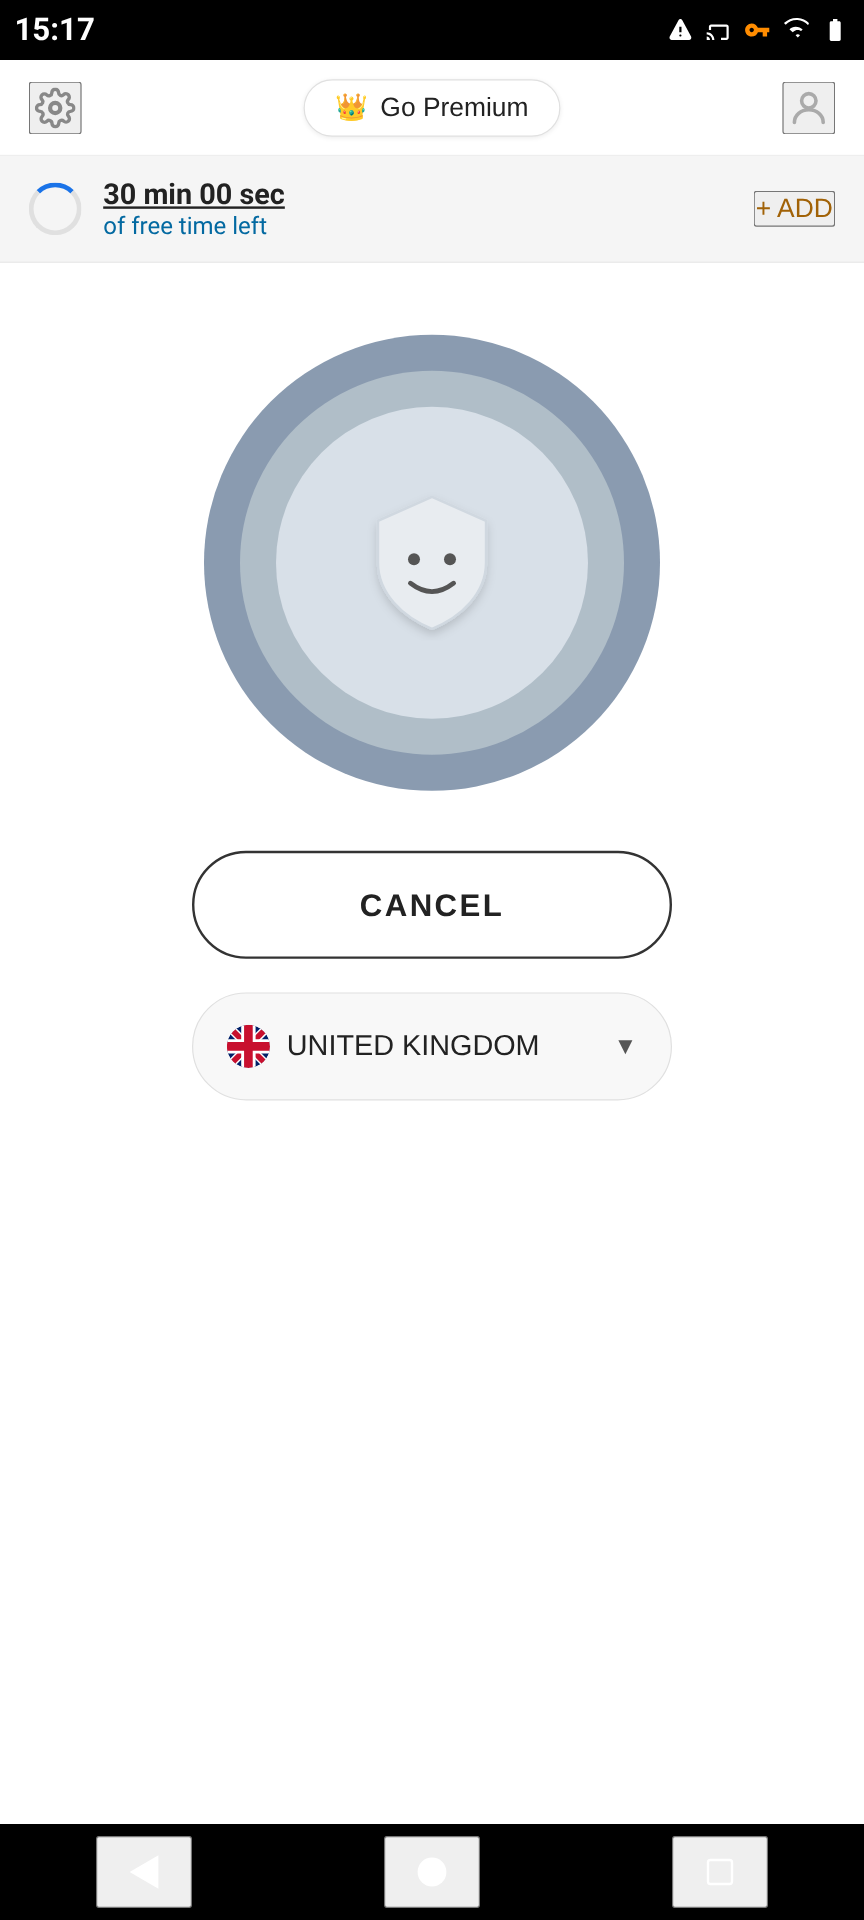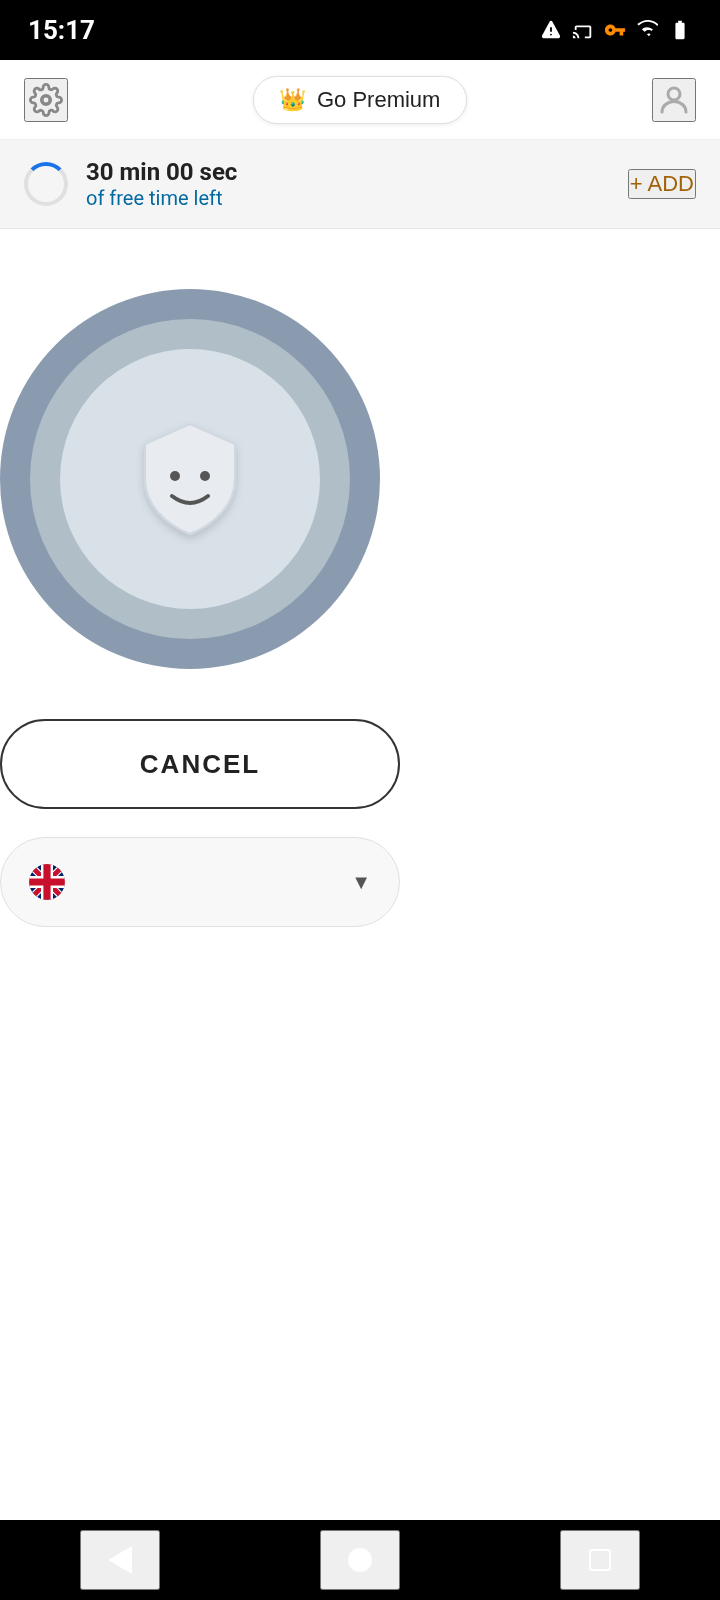--- a/index.html
+++ b/index.html
@@ -8,26 +8,26 @@
       width: 720px;
       min-height: 1600px;
       background: #fff;
       font-family: 'Roboto', Arial, sans-serif;
       overflow-x: hidden;
     }
 
     
     #status-bar {
       width: 720px;
-      height: 60px;
+      height: 50px;
       background: #000;
       display: flex;
       align-items: center;
       justify-content: space-between;
-      padding: 0 28px;
+      padding: 0 12px;
     }
     .status-time {
       color: #fff;
       font-size: 26px;
       font-weight: bold;
     }
     .status-icons {
       display: flex;
       align-items: center;
       gap: 10px;
@@ -116,38 +116,40 @@
       flex-shrink: 0;
     }
     .free-time-text {
       display: flex;
       flex-direction: column;
     }
     .free-time-amount {
       font-size: 24px;
       font-weight: bold;
       color: #222;
+      text-decoration: underline;
     }
     .free-time-label {
       font-size: 20px;
       color: #0369a1;
     }
     .add-time-btn {
       font-size: 22px;
       color: #a16207;
       font-weight: 500;
       cursor: pointer;
       white-space: nowrap;
     }
 
     
     #main-content {
       width: 720px;
       display: flex;
       flex-direction: column;
+      align-items: center;
       padding: 60px 0 40px;
     }
 
     
     .shield-outer-circle {
       width: 380px;
       height: 380px;
       border-radius: 50%;
       background: #8a9bb0;
       display: flex;
@@ -366,20 +368,21 @@
           <path d="M0,0 L36,36 M36,0 L0,36" stroke="white" stroke-width="7.2"></path>
 
           <path d="M0,0 L36,36 M36,0 L0,36" stroke="#C8102E" stroke-width="4.8"></path>
 
           <path d="M18,0 V36 M0,18 H36" stroke="white" stroke-width="12"></path>
 
           <path d="M18,0 V36 M0,18 H36" stroke="#C8102E" stroke-width="7.2"></path>
         </g>
       </svg>
     </div>
+    <span>UNITED KINGDOM</span>
     <span class="chevron-down">▼</span>
   </button>
 
 </div>
 
 <div id="nav-bar">
   <button class="nav-btn">
     <div class="nav-triangle"></div>
   </button>
   <button class="nav-btn">

